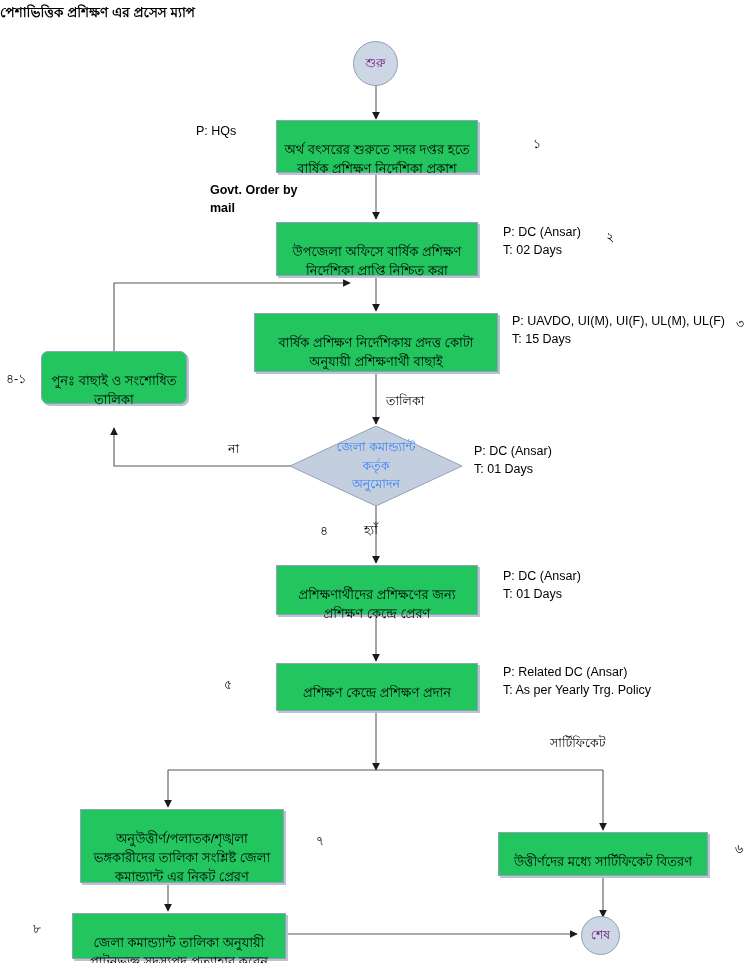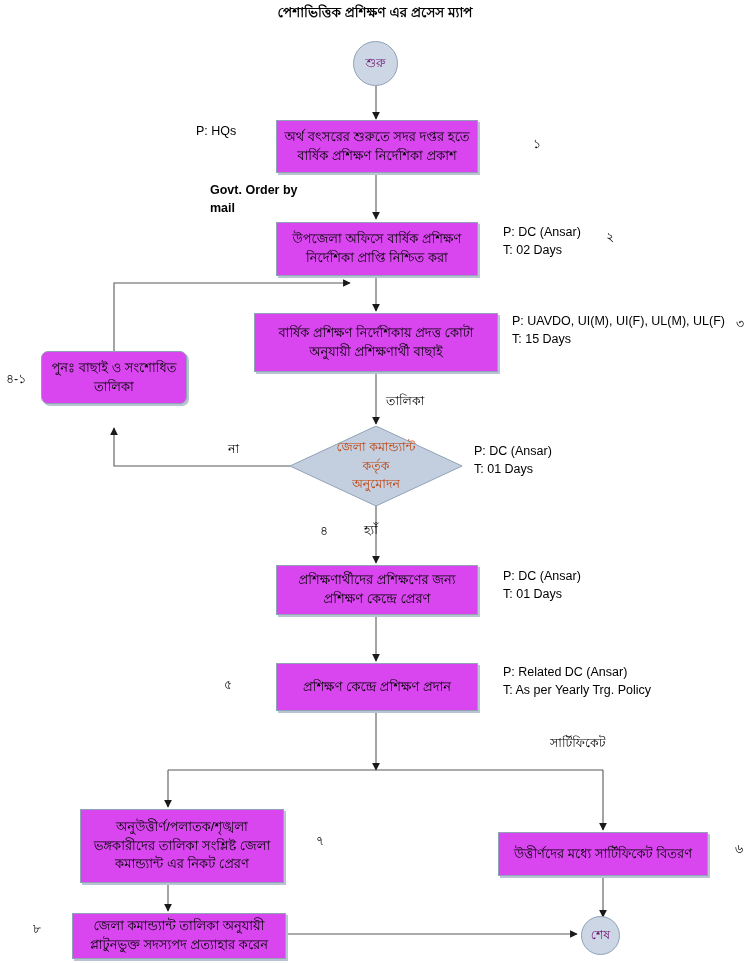--- a/index.html
+++ b/index.html
@@ -6,47 +6,47 @@
   body{
     width:750px;height:963px;position:relative;overflow:hidden;
     font-family:"Liberation Sans","DejaVu Sans",sans-serif;
     color:#000;
   }
   #canvas{position:absolute;inset:0;width:750px;height:963px;}
   svg.edges{position:absolute;left:0;top:0;width:750px;height:963px;pointer-events:none;}
 
   .node{
     position:absolute;box-sizing:border-box;
-    background:#d946ef;border:1px solid #8fa2b6;
-    display:flex;align-items:center;justify-content:center;text-align:center;
+    background:#22c55e;border:1px solid #8fa2b6;
+    display:flex;justify-content:center;text-align:center;
     font-size:13px;line-height:1.45;color:#000;
     padding:20px 6px;
   }
   .node.shadow{box-shadow:2px 2px 0 0 #b9c4d2;}
   .terminator{
     position:absolute;box-sizing:border-box;border-radius:50%;
     background:#ccd6e4;border:1px solid #8fa2b6;
     display:flex;align-items:center;justify-content:center;text-align:center;
     font-size:12.5px;color:#701a75;
   }
   .diamond-wrap{position:absolute;}
   .diamond-wrap .dshape{position:absolute;inset:0;}
   .diamond-wrap .dlabel{
     position:absolute;inset:0;display:flex;flex-direction:column;
     align-items:center;justify-content:center;text-align:center;
-    font-size:12.5px;line-height:1.5;color:#c2410c;
+    font-size:12.5px;line-height:1.5;color:#3b82f6;
   }
 
   .ann{position:absolute;font-size:12.5px;line-height:1.45;white-space:pre;color:#000;}
   .ann.bold{font-weight:bold;}
   .numlabel{position:absolute;font-size:12.5px;color:#000;}
   .edgelabel{position:absolute;font-size:12.5px;color:#000;white-space:nowrap;}
 
   #title{
-    position:absolute;left:0;top:2px;width:750px;text-align:center;
+    position:absolute;left:0;top:2px;width:750px;
     font-size:13.5px;font-weight:bold;color:#000;
   }
 </style>
 </head>
 <body>
 
 <div id="canvas">
 
   <div id="title">পেশাভিত্তিক প্রশিক্ষণ এর প্রসেস ম্যাপ</div>
 

